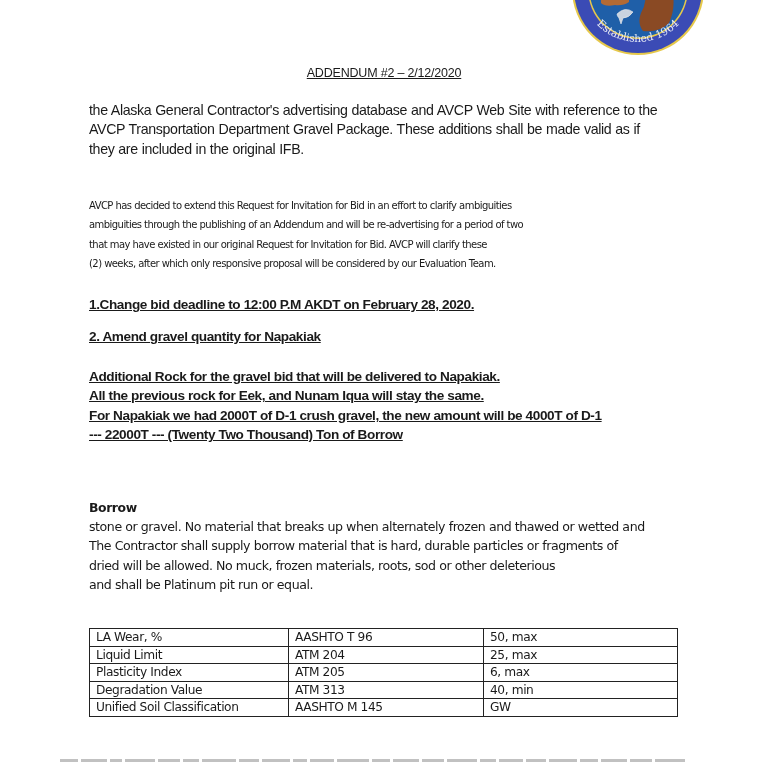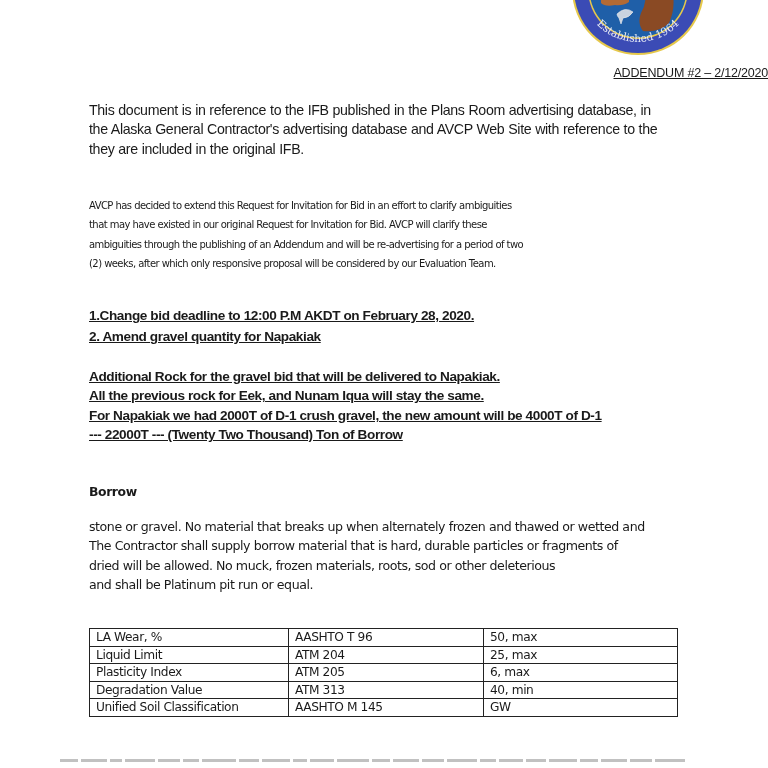--- a/index.html
+++ b/index.html
@@ -19,21 +19,21 @@
       left: 571px;
       top: -80px;
       width: 134px;
       height: 138px;
     }
     .title {
       position: absolute;
       left: 0;
       width: 768px;
       top: 66px;
-      text-align: right;
+      text-align: center;
       font-family: "Liberation Sans", sans-serif;
       font-size: 12.5px;
       text-decoration: underline;
       letter-spacing: -0.2px;
     }
     .para {
       position: absolute;
       left: 89px;
       width: 600px;
       font-size: 14.2px;
@@ -62,21 +62,21 @@
       white-space: nowrap;
       margin: 0;
     }
     .line {
       display: block;
       white-space: nowrap;
     }
     .borrow-heading {
       position: absolute;
       left: 89px;
-      top: 484px;
+      top: 500px;
       font-family: "DejaVu Sans", sans-serif;
       font-weight: bold;
       font-size: 12.4px;
       letter-spacing: -0.4px;
     }
     table.props {
       position: absolute;
       left: 89px;
       top: 628px;
       width: 589px;
@@ -132,33 +132,33 @@
     </defs>
     <text font-family="DejaVu Serif, serif" font-size="10.5" fill="#e8ecf7">
       <textPath href="#arc" startOffset="50%" text-anchor="middle">Established 1964</textPath>
     </text>
   </svg>
 </div>
 
 <div class="title">ADDENDUM #2 – 2/12/2020</div>
 
 <div class="para para-arial" style="top:101px;">
-  <span class="line">This document is in reference to the IFB published in the Plans Room advertising database, in</span>
   <span class="line">the Alaska General Contractor's advertising database and AVCP Web Site with reference to the</span>
+  <span class="line">AVCP Transportation Department Gravel Package. These additions shall be made valid as if</span>
   <span class="line">they are included in the original IFB.</span>
 </div>
 
 <div class="para para-calibri" style="top:196px; font-size:10px; letter-spacing:-0.55px;">
   <span class="line">AVCP has decided to extend this Request for Invitation for Bid in an effort to clarify ambiguities</span>
+  <span class="line">ambiguities through the publishing of an Addendum and will be re-advertising for a period of two</span>
   <span class="line">that may have existed in our original Request for Invitation for Bid.  AVCP will clarify these</span>
-  <span class="line">ambiguities through the publishing of an Addendum and will be re-advertising for a period of two</span>
   <span class="line">(2) weeks, after which only responsive proposal will be considered by our Evaluation Team.</span>
 </div>
 
-<div class="bold-ul" style="top:308px;text-align:center;">1.Change bid deadline to 12:00 P.M AKDT on February 28, 2020.</div>
+<div class="bold-ul" style="top:297px;text-align:center;">1.Change bid deadline to 12:00 P.M AKDT on February 28, 2020.</div>
 
 <div class="bold-ul" style="top:329px;">2. Amend gravel quantity for Napakiak</div>
 
 <div class="bold-ul" style="top:367px; line-height:19.4px;">
   <span class="line">Additional Rock for the gravel bid that will be delivered to Napakiak.</span>
   <span class="line">All the previous rock for Eek, and Nunam Iqua will stay the same.</span>
   <span class="line">For Napakiak we had 2000T of D-1 crush gravel, the new amount will be 4000T of D-1</span>
   <span class="line">--- 22000T --- (Twenty Two Thousand) Ton of Borrow</span>
 </div>
 

